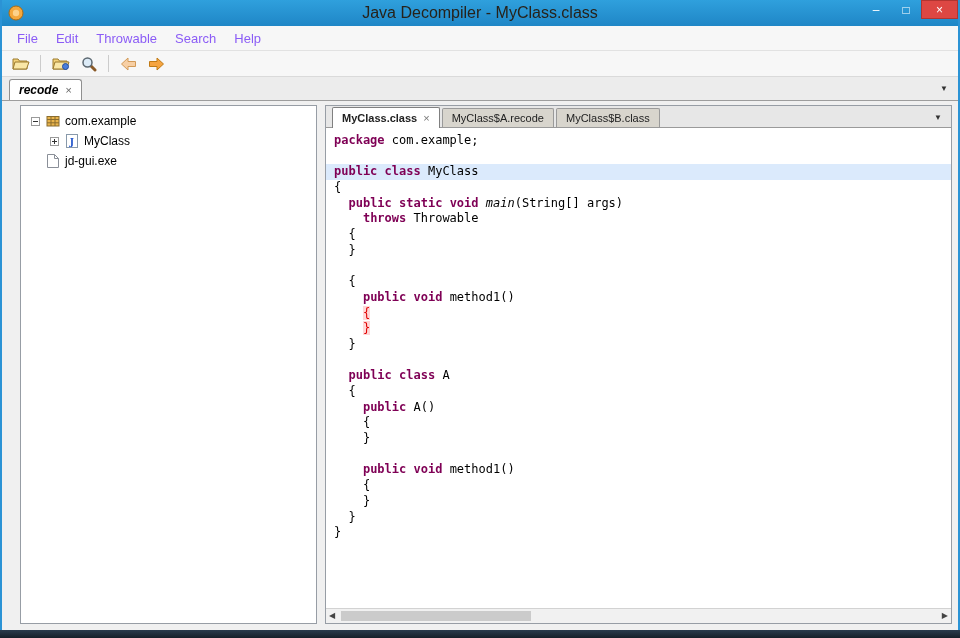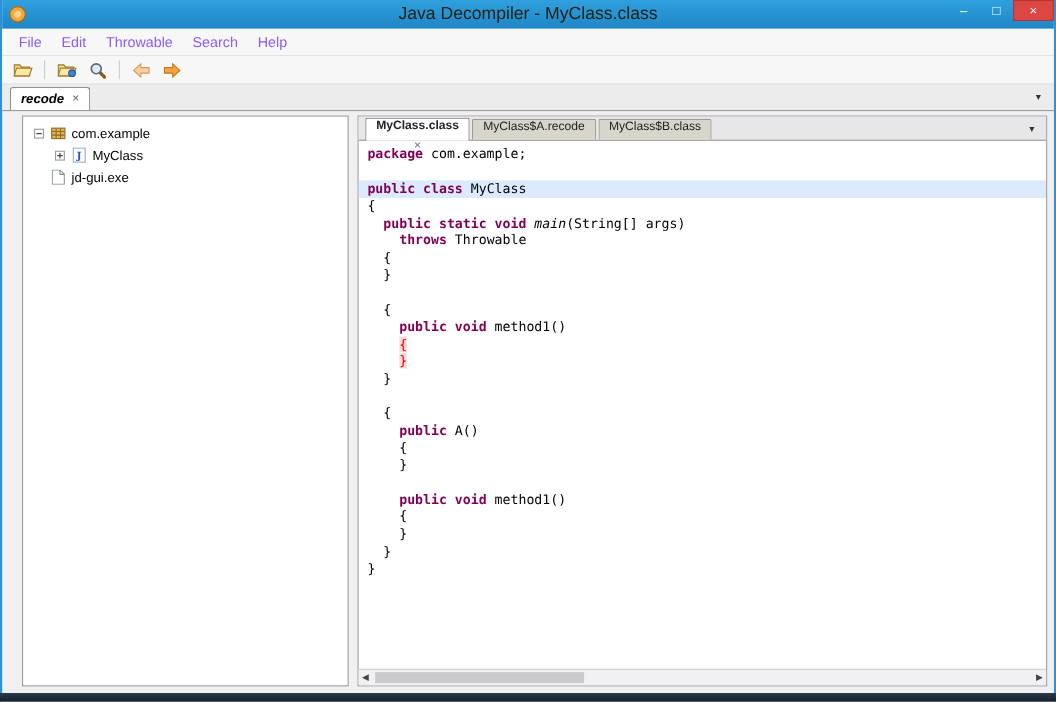--- a/index.html
+++ b/index.html
@@ -93,21 +93,21 @@
   .editor-tabs {
     flex: 0 0 22px;
     background: #e7e7e7; border-bottom: 1px solid #9a9a9a;
     display: flex; align-items: flex-end; padding: 0 0 0 6px; position: relative;
   }
   .ed-tab {
     height: 19px; padding: 0 9px; margin-right: 2px;
     display: flex; align-items: center; gap: 6px;
     font-size: 11px; color: #222;
     background: #d8d5cd; border: 1px solid #9a9a9a; border-bottom: none;
-    border-radius: 2px 2px 0 0; white-space: nowrap; flex-direction: column;
+    border-radius: 2px 2px 0 0; white-space: nowrap;
   }
   .ed-tab.active { background: #fff; font-weight: bold; height: 21px; margin-bottom: -1px; border-color: #808080; }
   .ed-tab .tab-close { font-weight: normal; color: #777; font-size: 11px; }
   .ed-dropdown { position: absolute; right: 9px; top: 7px; font-size: 8px; color: #333; }
 
   
   .code-area {
     flex: 1; overflow: hidden; padding-top: 5px;
     font-family: "DejaVu Sans Mono", "Liberation Mono", monospace;
     font-size: 12px; color: #000;
@@ -264,20 +264,21 @@
           <div class="code-line"><span>    </span><span class="tok-k">throws</span><span> Throwable</span></div>
           <div class="code-line"><span>  {</span></div>
           <div class="code-line"><span>  }</span></div>
           <div class="code-line"> </div>
           <div class="code-line"><span>  {</span></div>
           <div class="code-line"><span>    </span><span class="tok-k">public</span><span> </span><span class="tok-k">void</span><span> method1()</span></div>
           <div class="code-line"><span>    </span><span class="tok-b">{</span></div>
           <div class="code-line"><span>    </span><span class="tok-b">}</span></div>
           <div class="code-line"><span>  }</span></div>
           <div class="code-line"> </div>
+          <div class="code-line"><span>  </span><span class="tok-k">public</span><span> </span><span class="tok-k">class</span><span> A</span></div>
           <div class="code-line"><span>  {</span></div>
           <div class="code-line"><span>    </span><span class="tok-k">public</span><span> A()</span></div>
           <div class="code-line"><span>    {</span></div>
           <div class="code-line"><span>    }</span></div>
           <div class="code-line"> </div>
           <div class="code-line"><span>    </span><span class="tok-k">public</span><span> </span><span class="tok-k">void</span><span> method1()</span></div>
           <div class="code-line"><span>    {</span></div>
           <div class="code-line"><span>    }</span></div>
           <div class="code-line"><span>  }</span></div>
           <div class="code-line"><span>}</span></div>

